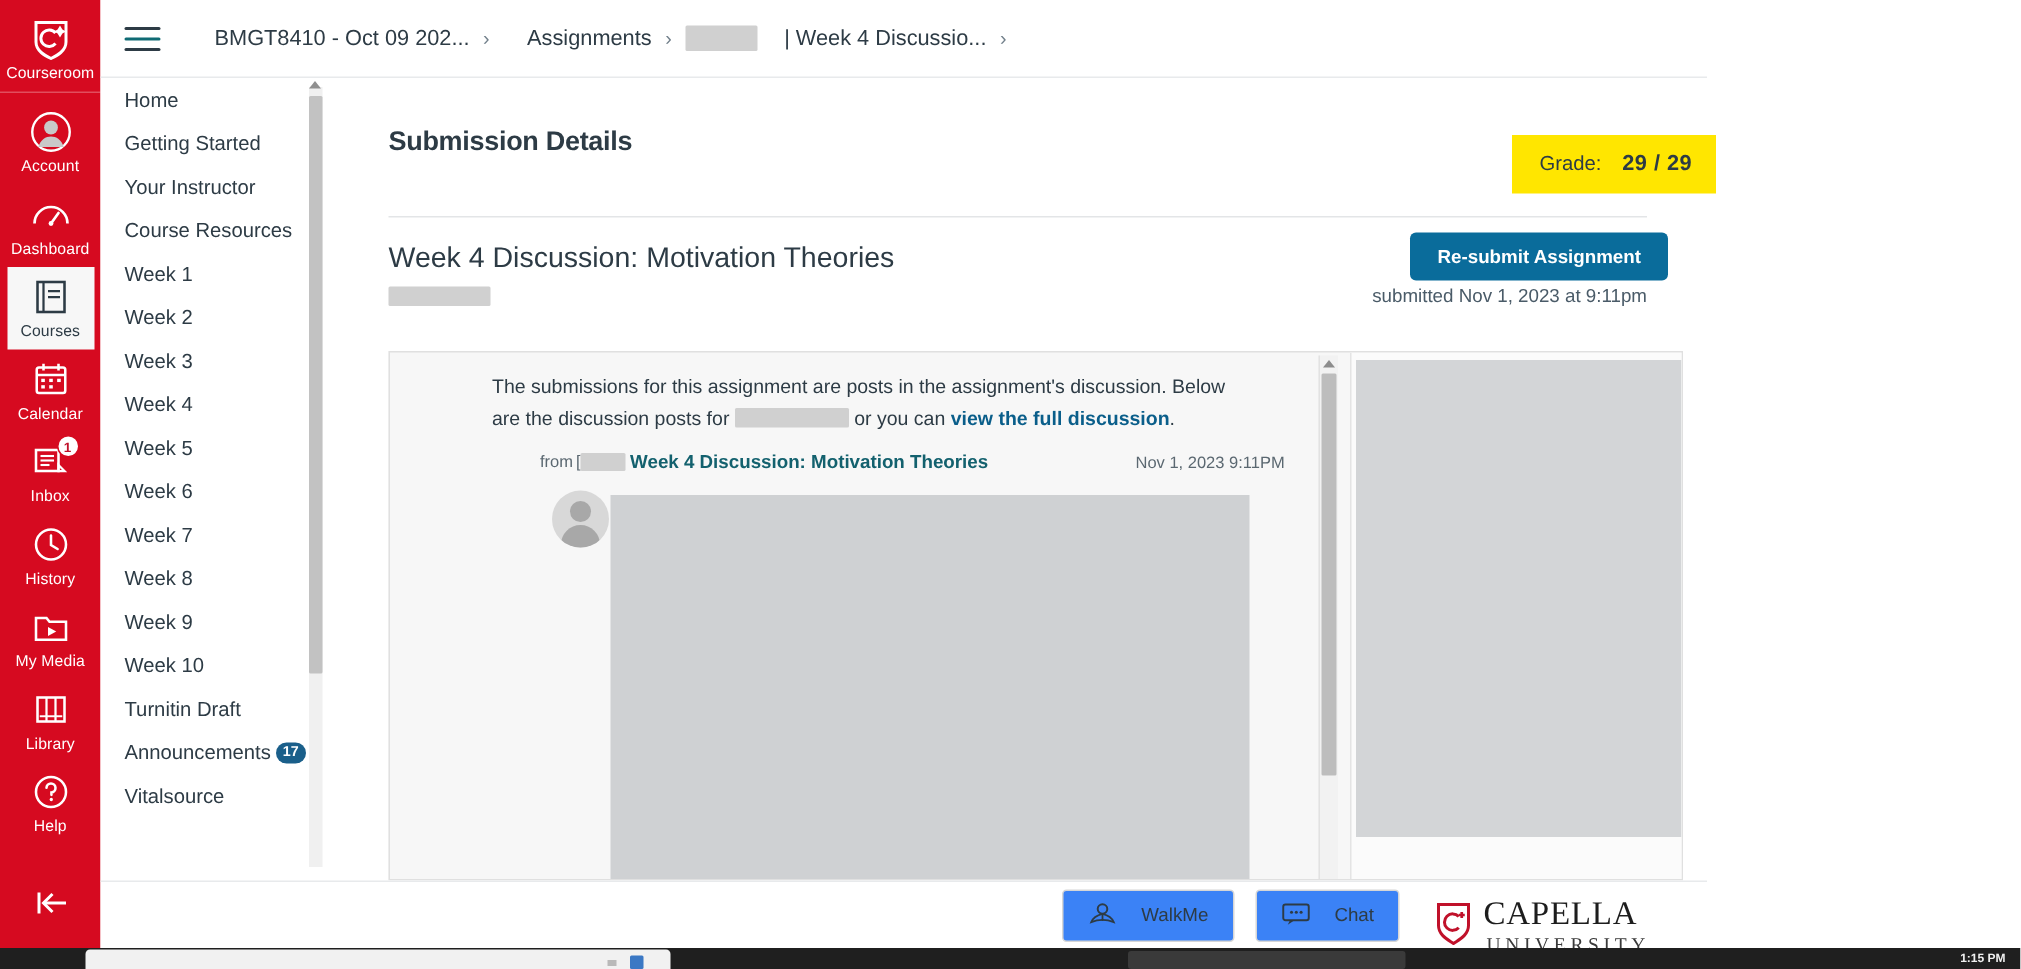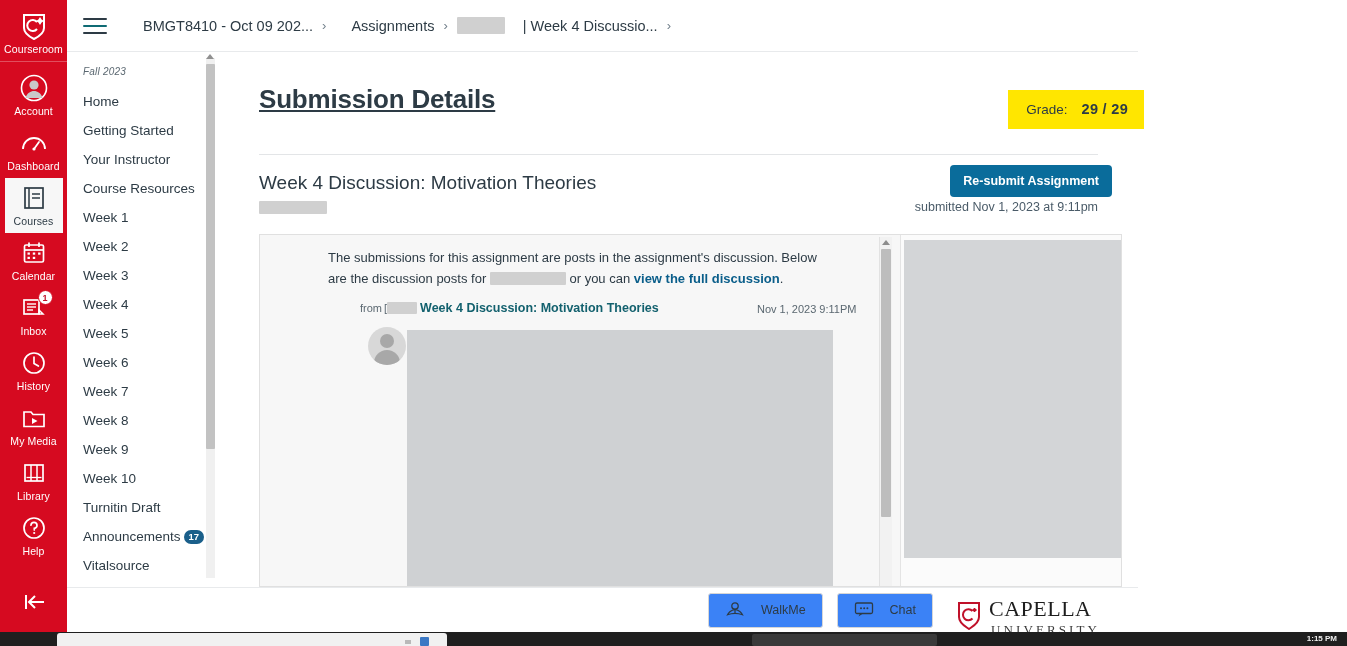--- a/index.html
+++ b/index.html
@@ -108,43 +108,43 @@
   .redact { display:inline-block; background:#d0d0d0; border-radius:1px; vertical-align: middle; }
 
   
   .content {
     position: absolute; left: 219px; top: 52px;
     width: 919px; height: 535px;
     background: #fff;
     overflow: hidden;
   }
   .page-title {
-    font-size: 26px; font-weight: bold; color: #2d3b45;
-    padding: 32px 0 0 40px; letter-spacing: -.2px; text-decoration: underline;
+    font-size: 18px; font-weight: bold; color: #2d3b45;
+    padding: 32px 0 0 40px; letter-spacing: -.2px;
   }
   .grade-box {
     position: absolute; right: 37px; top: 38px;
     background: #ffe600;
     padding: 11px 16px 12px 18px;
     display: flex; align-items: baseline; gap: 14px;
   }
   .grade-label { font-size: 13.5px; color: #2d3b45; }
   .grade-value { font-size: 14.5px; color: #2d3b45; font-weight: bold; letter-spacing:.3px; }
 
   .divider { margin: 39px 40px 0 40px; height: 1px; background: #e3e5e7; }
 
   .assign-row { position: relative; padding: 16px 40px 0 40px; }
   .assign-title { font-size: 19px; color: #2d3b45; line-height: 24px; }
   .assign-sub { font-size: 12.5px; color: #4a5b68; margin-top: 5px; display:flex; align-items:center; gap:0;justify-content:space-between; }
   .resubmit-btn {
     position: absolute; right: 26px; top: 10px;
     background: #0a6c9b; color: #fff;
     border: none; border-radius: 4px;
     font-size: 12.5px; font-weight: bold;
-    padding: 9px 13px; cursor: pointer;
+    padding: 9px 18px; cursor: pointer;
     font-family: "Liberation Sans", sans-serif;
   }
 
   
   .preview {
     position: absolute; left: 259px; top: 234px;
     width: 863px; height: 353px;
     background: #f7f7f7;
     border: 1px solid #e0e0e0;
     overflow: hidden;
@@ -403,21 +403,20 @@
       <span class="crumb-sep">›</span>
       <span class="crumb">Assignments</span>
       <span class="crumb-sep">›</span>
       <span class="redact" style="width:48px;height:17px;margin-right:2px;"></span>
       <span class="crumb">| Week 4 Discussio...</span>
       <span class="crumb-sep">›</span>
     </div>
   </div>
 
   <aside class="course-nav">
-    <div class="term-label">Fall 2023</div>
     <ul class="cn-list">
       <li class="cn-item">Home</li>
       <li class="cn-item">Getting Started</li>
       <li class="cn-item">Your Instructor</li>
       <li class="cn-item">Course Resources</li>
       <li class="cn-item">Week 1</li>
       <li class="cn-item">Week 2</li>
       <li class="cn-item">Week 3</li>
       <li class="cn-item">Week 4</li>
       <li class="cn-item">Week 5</li>

